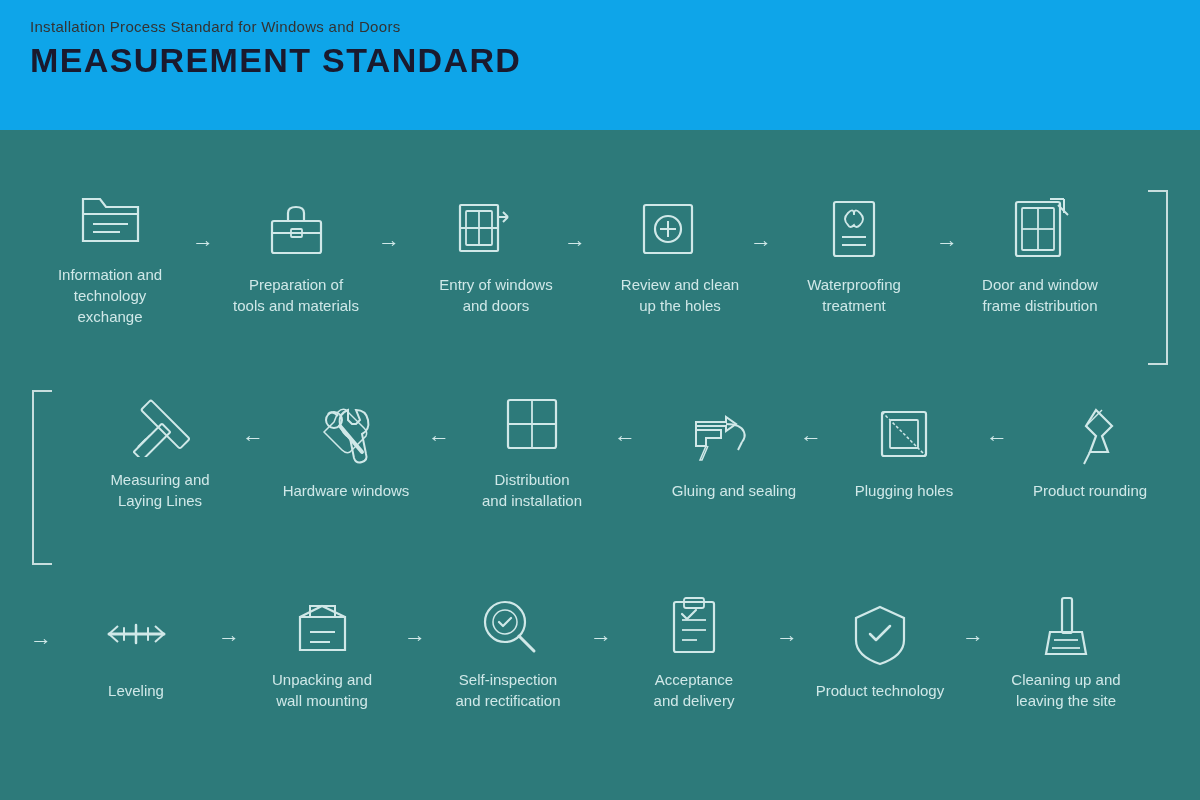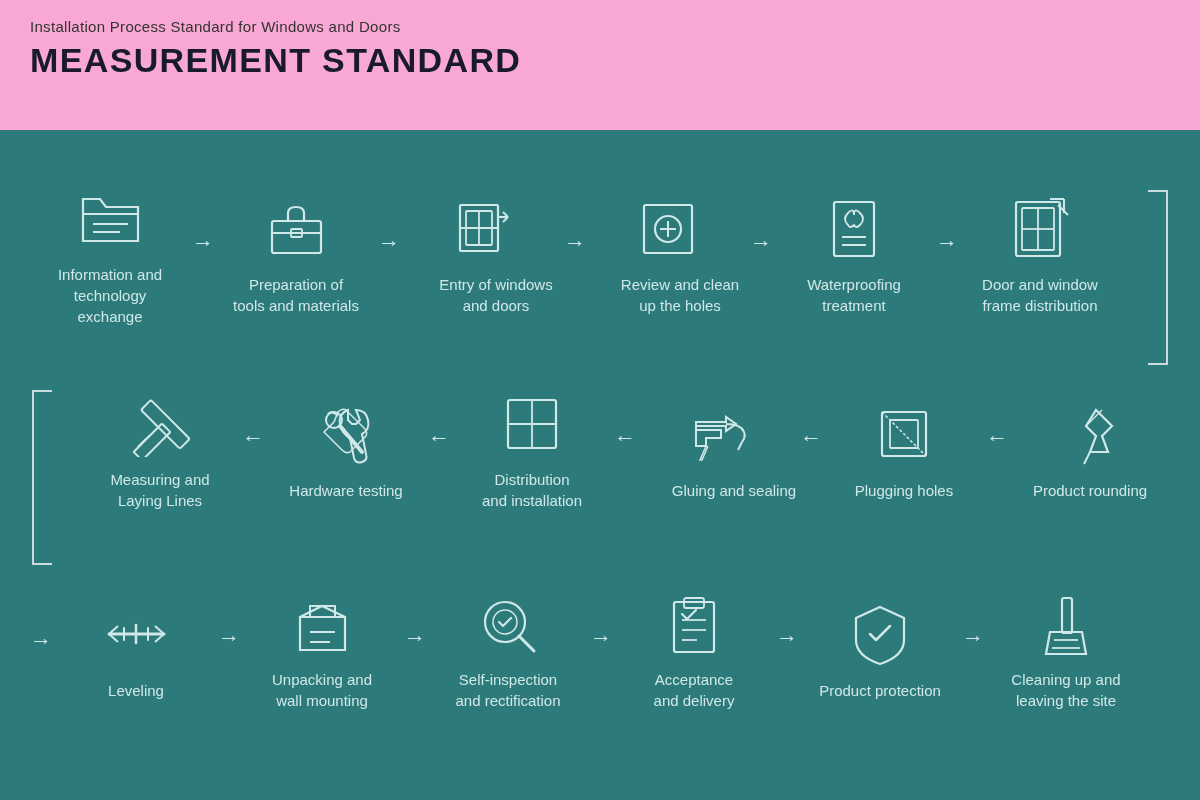--- a/index.html
+++ b/index.html
@@ -3,21 +3,21 @@
   <meta charset="utf-8">
   <style>
     * { box-sizing: border-box; margin: 0; padding: 0; }
     body {
       width: 1200px;
       height: 800px;
       font-family: Arial, sans-serif;
       overflow: hidden;
     }
     .header {
-      background: #f9a8d4;
+      background: #0ea5e9;
       padding: 18px 30px 22px 30px;
       height: 130px;
     }
     .header-subtitle {
       font-size: 15px;
       color: #333;
       margin-bottom: 6px;
       letter-spacing: 0.02em;
     }
     .header-title {
@@ -242,21 +242,21 @@
       <div class="icon-box">
         <svg width="65" height="65" viewBox="0 0 65 65">
           <path d="M42 8 Q52 8 54 18 Q56 28 48 32 L52 52 Q54 58 48 60 Q42 62 40 56 L36 36 Q28 32 26 22 Q24 12 34 8 L34 18 L38 22 L42 22 L46 18 Z" stroke-width="2"></path>
           <path d="M20 20 L10 30 L28 48 Q32 52 36 50 L52 34 Q54 30 50 26 L32 8 Q28 6 24 10 Z" stroke-width="1.5" stroke-dasharray="0"></path>
 
           <circle cx="20" cy="18" r="8" stroke-width="2"></circle>
           <path d="M26 24 L48 50" stroke-width="4" stroke-linecap="round"></path>
           <path d="M14 12 Q18 8 24 14" stroke-width="2"></path>
         </svg>
       </div>
-      <div class="step-label" style="white-space:pre-line;">Hardware testing</div>
+      <div class="step-label" style="white-space:pre-line;">Hardware windows</div>
     </div>
 
     <div class="arrow">←</div>
 
     <div class="process-step">
       <div class="icon-box">
         <svg width="65" height="65" viewBox="0 0 65 65">
           <rect x="30" y="5" width="14" height="55" rx="2" transform="rotate(-45 37 32)" stroke-width="2"></rect>
           <rect x="18" y="30" width="12" height="40" rx="1" transform="rotate(45 24 50)" stroke-width="2"></rect>
           <line x1="10" y1="55" x2="18" y2="47" stroke-width="2"></line>
@@ -341,21 +341,21 @@
 
     <div class="arrow">→</div>
 
     <div class="process-step">
       <div class="icon-box">
         <svg width="65" height="65" viewBox="0 0 65 65">
           <path d="M32 5 L56 16 L56 38 Q56 54 32 62 Q8 54 8 38 L8 16 Z" stroke-width="2.2"></path>
           <path d="M22 32 L28 38 L42 24" stroke-width="2.5" stroke-linecap="round" stroke-linejoin="round"></path>
         </svg>
       </div>
-      <div class="step-label" style="white-space:pre-line;">Product protection</div>
+      <div class="step-label" style="white-space:pre-line;">Product technology</div>
     </div>
 
     <div class="arrow">→</div>
 
     <div class="process-step">
       <div class="icon-box">
         <svg width="65" height="65" viewBox="0 0 65 65">
           <rect x="28" y="6" width="10" height="35" rx="2" stroke-width="2.2"></rect>
           <path d="M16 40 L48 40 L52 62 L12 62 Z" stroke-width="2.2"></path>
           <line x1="20" y1="48" x2="44" y2="48" stroke-width="1.8"></line>

